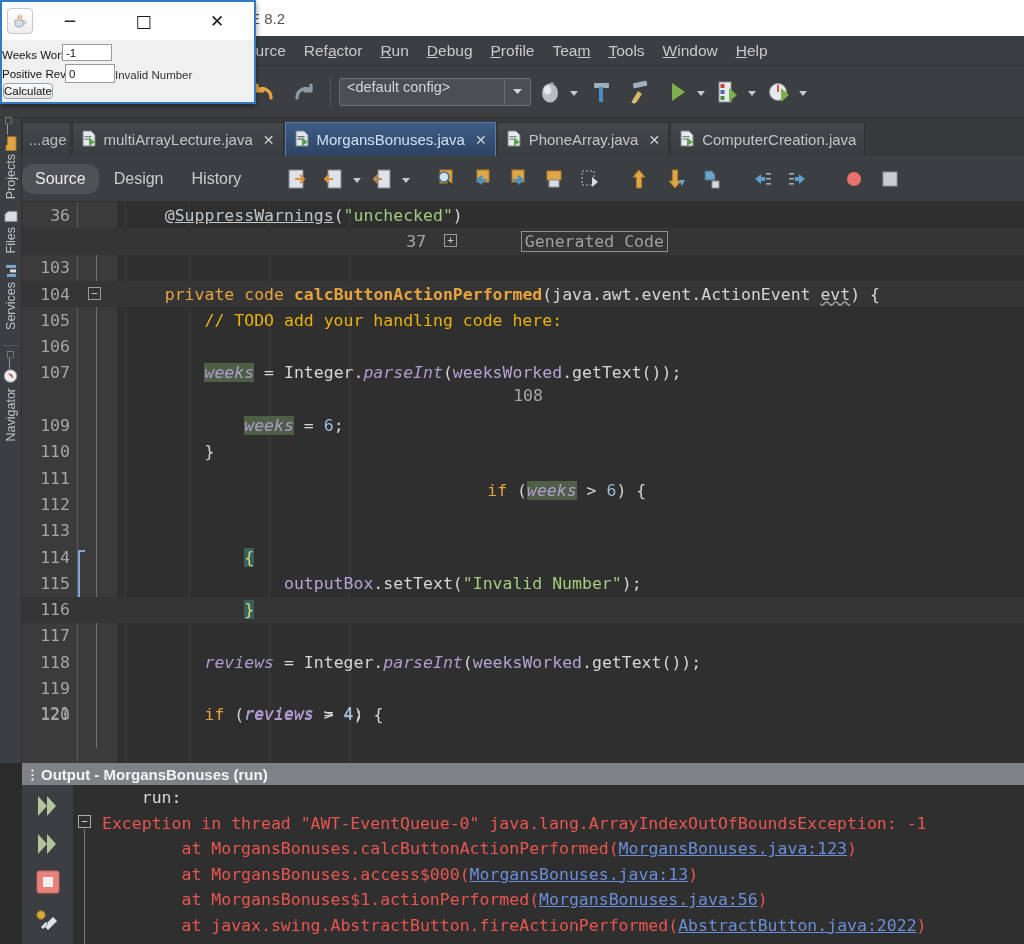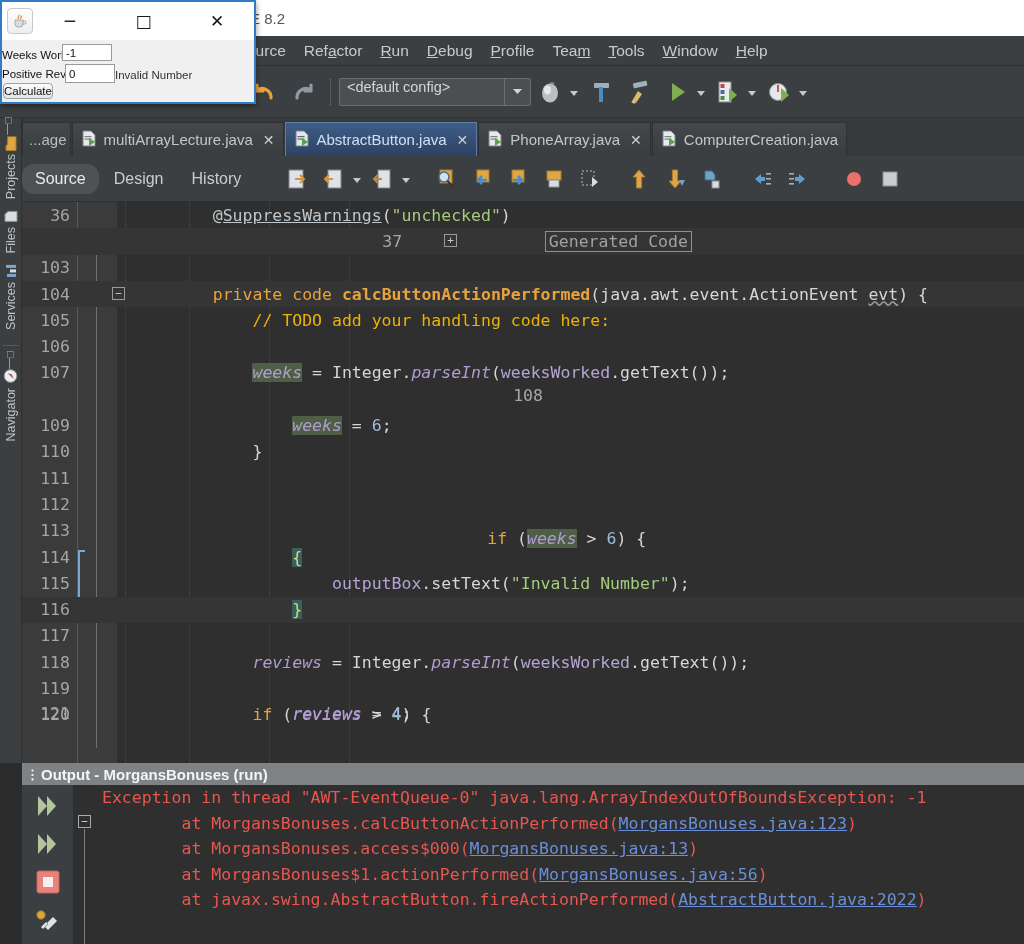--- a/index.html
+++ b/index.html
@@ -107,21 +107,21 @@
     background: #2f2f2f; overflow: hidden;
     font-family: "DejaVu Sans Mono", monospace;
   }
   .gutter-bg {
     position: absolute; left: 0; top: 0; width: 95px; height: 100%;
     background: #3b3b3b;
   }
   .gutter-line { position: absolute; left: 0; width: 95px; height: 100%;
     border-right: 1px solid #595959; }
   .crow { position: absolute; left: 0; width: 1002px; height: 26.3px;
-    display: flex; align-items: center; gap: 24px; }
+    display: flex; align-items: center; }
   .crow.alt { background: #353535; }
   .lnum {
     width: 56px; text-align: right; padding-right: 8px;
     color: #a5a6a5; font-size: 16.5px; flex: 0 0 56px;
   }
   .gsep { flex: 0 0 39px; height: 100%; position: relative; }
   .ctext { padding-left: 8px; font-size: 16.5px; white-space: pre;
     color: #d6d6d6; }
   .fold {
     position: absolute; left: 10px; top: 6px; width: 13px; height: 13px;
@@ -402,21 +402,21 @@
     </div>
     <div class="dtab active">
       <span>
         <svg width="17" height="17" viewBox="0 0 17 17">
           <path d="M2 1 H10 L14 5 V16 H2 Z" fill="#dfe7ee" stroke="#7d8285"></path>
           <rect x="3.5" y="6" width="7" height="1.2" fill="#5f6b75"></rect>
           <rect x="3.5" y="8.5" width="7" height="1.2" fill="#5f6b75"></rect>
           <path d="M8 8 L8 16 L14 12 Z" fill="#5ba04a"></path>
         </svg>
       </span>
-      <span>AbstractButton.java</span>
+      <span>MorgansBonuses.java</span>
       <span class="x">✕</span>
     </div>
     <div class="dtab">
       <span>
         <svg width="17" height="17" viewBox="0 0 17 17">
           <path d="M2 1 H10 L14 5 V16 H2 Z" fill="#e6eaed" stroke="#7d8285"></path>
           <rect x="3.5" y="6" width="7" height="1.2" fill="#7d8285"></rect>
           <rect x="3.5" y="8.5" width="7" height="1.2" fill="#7d8285"></rect>
           <path d="M8 8 L8 16 L14 12 Z" fill="#5ba04a"></path>
         </svg>
@@ -710,20 +710,21 @@
         <circle cx="6" cy="7" r="4.2" fill="#d8a63a" stroke="#9a7625"></circle>
         <path d="M9 18 L18 9 L22 13 L13 22 Z" fill="#dfe3e6" stroke="#8d9295"></path>
         <path d="M6 19 L11 14 L13 16 L8 21 Z" fill="#dfe3e6" stroke="#8d9295"></path>
       </svg>
     </div>
   </div>
   <div class="out-body">
     <div class="o-fold" style="top:30px">−</div>
     <div class="o-stem" style="top:44px; height:115px;"></div>
     <div id="out-rows" style="padding-left:28px">
+        <div class="orow"><span>    </span><span class="o-plain">run:</span></div>
         <div class="orow"><span></span><span class="o-err">Exception in thread "AWT-EventQueue-0" java.lang.ArrayIndexOutOfBoundsException: -1</span></div>
         <div class="orow"><span>        </span><span class="o-err">at MorgansBonuses.calcButtonActionPerformed(</span><span class="o-link">MorgansBonuses.java:123</span><span class="o-err">)</span></div>
         <div class="orow"><span>        </span><span class="o-err">at MorgansBonuses.access$000(</span><span class="o-link">MorgansBonuses.java:13</span><span class="o-err">)</span></div>
         <div class="orow"><span>        </span><span class="o-err">at MorgansBonuses$1.actionPerformed(</span><span class="o-link">MorgansBonuses.java:56</span><span class="o-err">)</span></div>
         <div class="orow"><span>        </span><span class="o-err">at javax.swing.AbstractButton.fireActionPerformed(</span><span class="o-link">AbstractButton.java:2022</span><span class="o-err">)</span></div>
       </div>
   </div>
 
   <div class="jdialog">
     <div class="jd-title">

